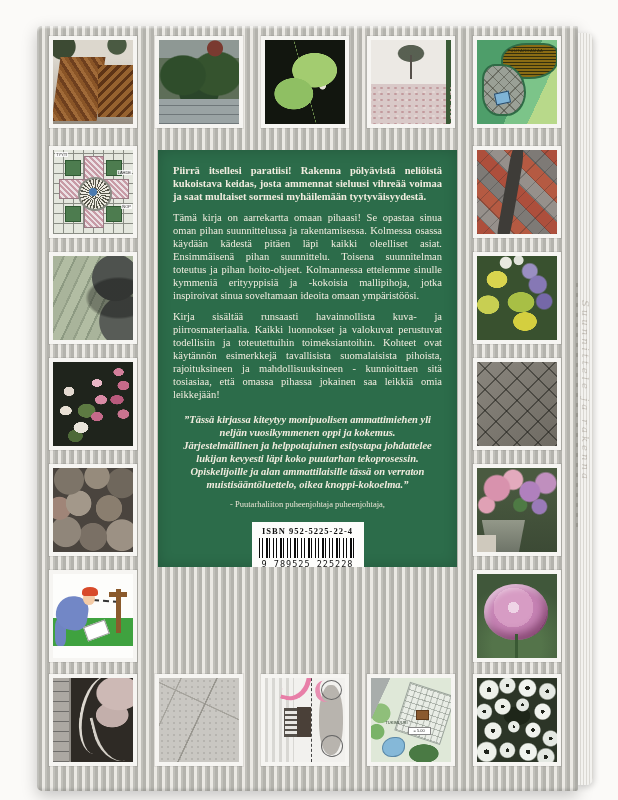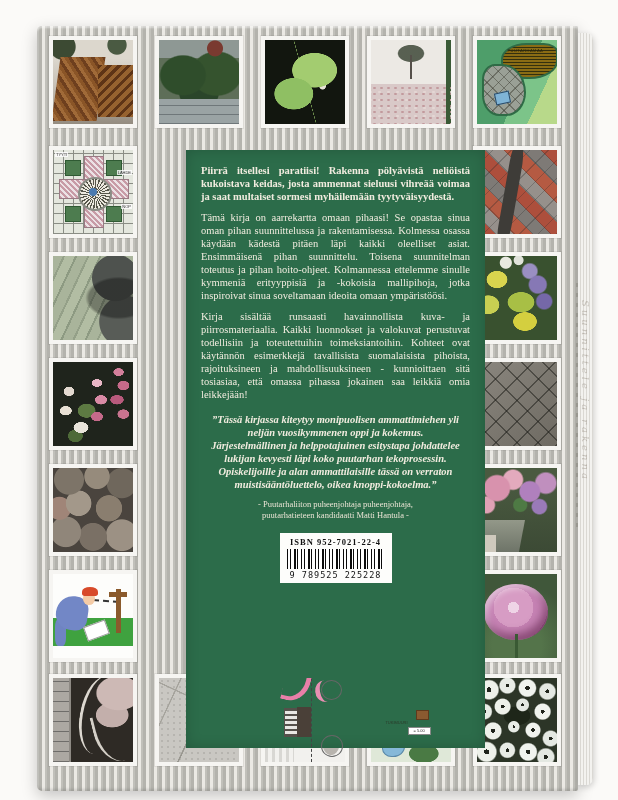--- a/index.html
+++ b/index.html
@@ -246,25 +246,24 @@
     radial-gradient(circle at 46% 58%,#20241c 0 2%,#e8ece6 2% 8%,transparent 9.5%),
     radial-gradient(circle at 70% 62%,#20241c 0 2.5%,#f0f3ee 2.5% 9%,transparent 10.5%),
     radial-gradient(circle at 92% 72%,#20241c 0 2%,#e4e8e2 2% 7.5%,transparent 9%),
     radial-gradient(circle at 12% 88%,#20241c 0 2.5%,#eef1ea 2.5% 9%,transparent 10.5%),
     radial-gradient(circle at 38% 86%,#20241c 0 2%,#e8ece6 2% 8%,transparent 9.5%),
     radial-gradient(circle at 64% 88%,#20241c 0 2.5%,#f0f3ee 2.5% 9%,transparent 10.5%),
     radial-gradient(circle at 86% 94%,#20241c 0 2%,#e4e8e2 2% 7.5%,transparent 9%),
     radial-gradient(ellipse 18% 12% at 50% 45%,#1e2619 0 90%,transparent 95%);}
   
   .panel{
-    position:absolute;left:121px;top:124px;width:299px;height:598px;
+    position:absolute;left:121px;top:124px;width:299px;height:417px;
     background:#2c6c4a;box-sizing:border-box;padding:14px 15px 8px;
     overflow:hidden;color:#f1ecdf;
     box-shadow:inset 0 0 14px rgba(0,0,0,.18);
-    margin-left:28px;
   }
   .panel p{margin:0 0 8px;font-size:10.5px;line-height:13px;text-align:justify;}
   .panel p.lead{font-weight:bold;}
   .panel .quote{font-style:italic;text-align:center;padding:0 9px;margin-top:12px;font-weight:bold;}
   .attrib{text-align:center;font-size:8.5px;line-height:11px;margin-top:6px;color:#e9e3d4;}
   .isbn-box{width:112px;margin:12px auto 0;background:#fdfdfb;text-align:center;padding:4px 5px 3px;box-sizing:border-box;}
   .isbn-label{font-size:8.5px;font-weight:bold;letter-spacing:1px;color:#111;font-family:"Liberation Serif",serif;}
   .barcode{height:20px;margin:2px 2px 1px;
     background:repeating-linear-gradient(90deg,#0a0a0a 0 1px,#fff 1px 3px,#0a0a0a 3px 4px,#fff 4px 7px,#0a0a0a 7px 9px,#fff 9px 10px,#0a0a0a 10px 11px,#fff 11px 14px);}
   .isbn-number{font-family:"DejaVu Sans Mono",monospace;font-size:8.5px;letter-spacing:1px;color:#111;text-align:center;}
@@ -339,24 +338,23 @@
   </div>
   <div class="thumb t-daisies" style="left:436px;top:648px"></div>
 
   <div class="panel">
     <p class="lead">Piirrä itsellesi paratiisi! Rakenna pölyävistä neliöistä kukoistava keidas, josta ammennat sieluusi vihreää voimaa ja saat multaiset sormesi myhäilemään tyytyväisyydestä.</p>
     <p>Tämä kirja on aarrekartta omaan pihaasi! Se opastaa sinua oman pihan suunnittelussa ja rakentamisessa. Kolmessa osassa käydään kädestä pitäen läpi kaikki oleelliset asiat. Ensimmäisenä pihan suunnittelu. Toisena suunnitelman toteutus ja pihan hoito-ohjeet. Kolmannessa ettelemme sinulle kymmeniä erityyppisiä ja -kokoisia mallipihoja, jotka inspiroivat sinua soveltamaan ideoita omaan ympäristöösi.</p>
     <p>Kirja sisältää runsaasti havainnollista kuva- ja piirrosmateriaalia. Kaikki luonnokset ja valokuvat perustuvat todellisiin ja toteutettuihin toimeksiantoihin. Kohteet ovat käytännön esimerkkejä tavallisista suomalaisista pihoista, rajoituksineen ja mahdollisuuksineen - kunnioittaen sitä tosiasiaa, että omassa pihassa jokainen saa leikkiä omia leikkejään!</p>
     <p class="quote">”Tässä kirjassa kiteytyy monipuolisen ammattimiehen yli neljän vuosikymmenen oppi ja kokemus. Järjestelmällinen ja helppotajuinen esitystapa johdattelee lukijan kevyesti läpi koko puutarhan tekoprosessin. Opiskelijoille ja alan ammattilaisille tässä on verraton muistisääntöluettelo, oikea knoppi-kokoelma.”</p>
     <div class="attrib">
       <div>- Puutarhaliiton puheenjohtaja puheenjohtaja,</div>
-      <div>puutarhatieteen kandidaatti Matti Hantula -</div>
     </div>
     <div class="isbn-box">
-      <div class="isbn-label">ISBN 952-7021-22-4</div>
+      <div class="isbn-label">ISBN 952-5225-22-4</div>
       <div class="barcode"></div>
       <div class="isbn-number">9 789525 225228</div>
     </div>
   </div>
 </div>
 
 <div class="page-edge"></div>
 <div class="edge-dashes"></div>
 <div class="edge-script">Suunnittele ja rakenna</div>
 

